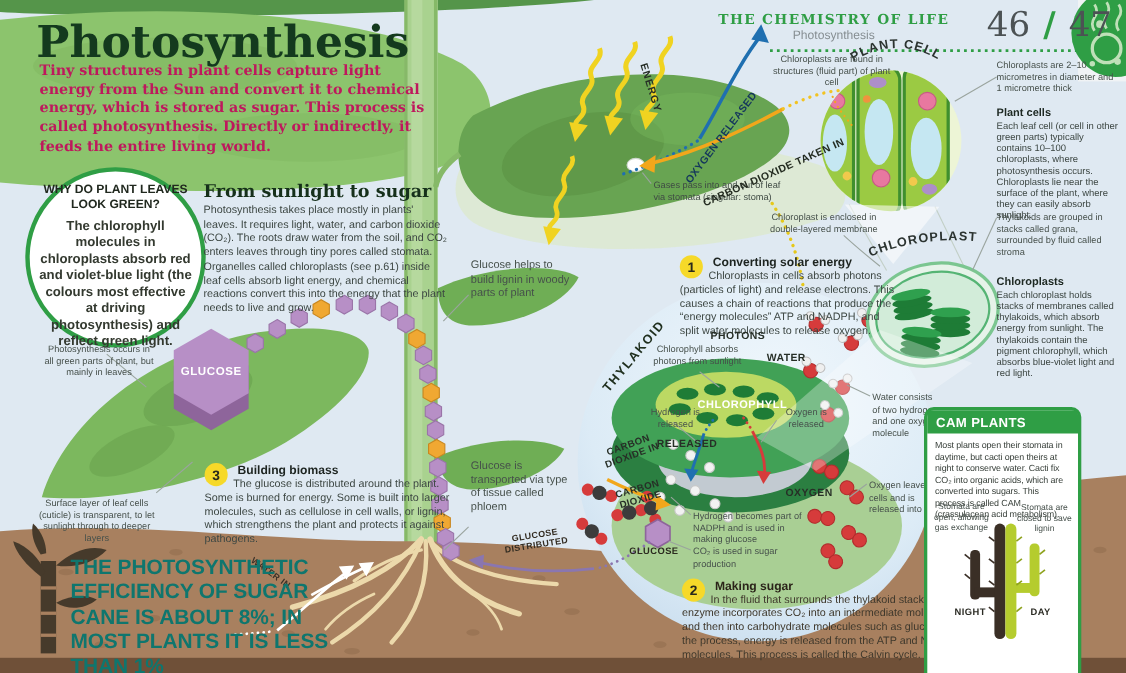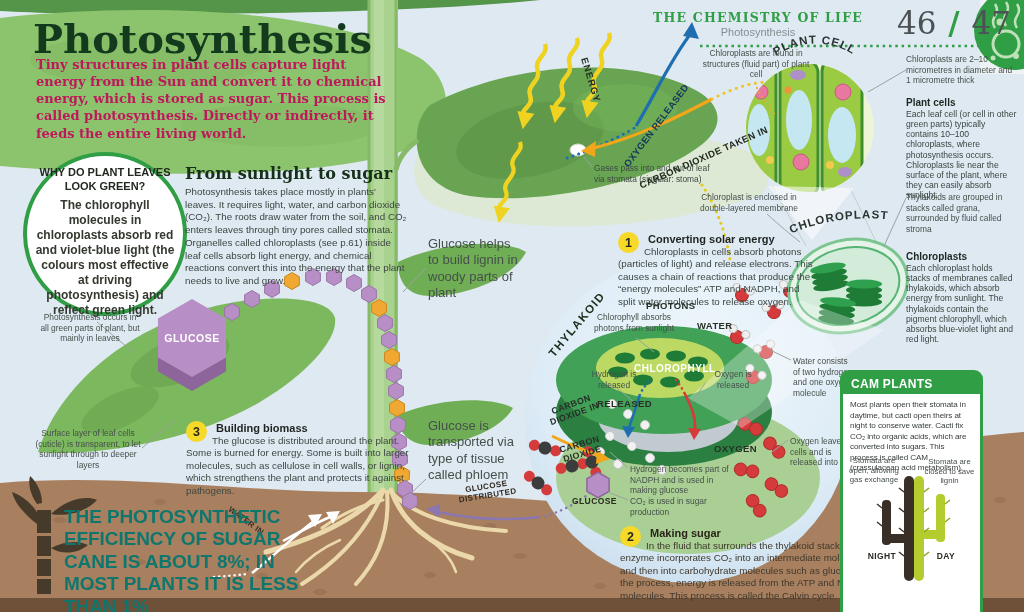--- a/index.html
+++ b/index.html
@@ -4,21 +4,21 @@
 <style>
   html,body{margin:0;padding:0}
   .frame{position:relative;width:1024px;height:612px;overflow:hidden;background:#dfe9f2;
          font-family:"Liberation Sans",sans-serif}
   svg.scene{position:absolute;left:0;top:0;z-index:0}
   .lbl{position:absolute;z-index:2;color:#46504b;line-height:1.25}
   .serif{font-family:"DejaVu Serif","Liberation Serif",serif}
   .b{font-weight:bold}
   .cap{font-weight:bold;color:#272f27;letter-spacing:.4px}
   .ra{text-align:center}.ce{text-align:center}
-  .t8{font-size:8.4px}.t9{font-size:13px}
+  .t8{font-size:8.4px}.t9{font-size:10px}
   .step-num{position:absolute;width:21px;height:21px;border-radius:50%;background:#f6d929;
             color:#2a2a1c;font-weight:bold;font-size:12.5px;display:flex;align-items:center;
             justify-content:center;z-index:2}
   .step-title{position:absolute;font-weight:bold;font-size:11px;color:#1d2420;z-index:2}
   .step-body{position:absolute;font-size:9.8px;color:#3d4743;line-height:1.27;text-indent:26px;z-index:2}
   .cam-box{position:absolute;left:840px;top:370px;width:143px;height:284px;background:#fff;
            border:3px solid #2f9e45;border-radius:9px;z-index:3;box-sizing:border-box}
   .cam-head{background:#2f9e45;color:#fff;font-weight:bold;font-size:12px;padding:4px 0 3px 8px;
             border-radius:4px 4px 0 0;letter-spacing:.3px}
   .cam-body{padding:6px 7px;font-size:8.1px;line-height:1.3;color:#363e38;letter-spacing:-.1px}
@@ -379,21 +379,21 @@
 
 <div class="step-num" style="left:620px;top:526px">2</div>
 <div class="step-title" style="left:650px;top:527px;color:#2b2419">Making sugar</div>
 <div class="step-body" style="left:620px;top:540px;width:252px;color:#3f382c">In the fluid that surrounds the thylakoid stacks an enzyme incorporates CO₂ into an intermediate molecule and then into carbohydrate molecules such as glucose. In the process, energy is released from the ATP and NADPH molecules. This process is called the Calvin cycle.</div>
 
 <div class="step-num" style="left:186px;top:421px">3</div>
 <div class="step-title" style="left:216px;top:422px">Building biomass</div>
 <div class="step-body" style="left:186px;top:435px;width:236px">The glucose is distributed around the plant. Some is burned for energy. Some is built into larger molecules, such as cellulose in cell walls, or lignin, which strengthens the plant and protects it against pathogens.</div>
 
 <div class="lbl t8 ra" style="left:40px;top:312px;width:100px">Photosynthesis occurs in all green parts of plant, but mainly in leaves</div>
-<div class="lbl t8 ra" style="left:35px;top:428px;width:106px">Surface layer of leaf cells (cuticle) is transparent, to let sunlight through to deeper layers</div>
+<div class="lbl t8 ra" style="left:35px;top:452px;width:106px">Surface layer of leaf cells (cuticle) is transparent, to let sunlight through to deeper layers</div>
 <div class="lbl cap ce" style="left:150px;top:332px;width:84px;font-size:10.5px;color:#fff;letter-spacing:.5px">GLUCOSE</div>
 <div class="lbl t9" style="left:428px;top:236px;width:90px">Glucose helps to build lignin in woody parts of plant</div>
 <div class="lbl t9" style="left:428px;top:418px;width:95px">Glucose is transported via type of tissue called phloem</div>
 <div class="lbl t8" style="left:594px;top:163px;width:120px;color:#3f4a44">Gases pass into and out of leaf via stomata (singular: stoma)</div>
 
 <div class="lbl cap" style="left:584px;top:52px;font-size:9.5px;letter-spacing:1px;transform:rotate(73deg);transform-origin:left center">ENERGY</div>
 <div class="lbl cap" style="left:626px;top:160px;font-size:9.5px;color:#14365c;white-space:nowrap;transform:rotate(-53deg);transform-origin:left center">OXYGEN RELEASED</div>
 <div class="lbl cap" style="left:640px;top:180px;font-size:9.5px;color:#232b20;white-space:nowrap;transform:rotate(-24deg);transform-origin:left center">CARBON DIOXIDE TAKEN IN</div>
 <div class="lbl cap" style="left:229px;top:504px;font-size:8px;color:#3b3128;white-space:nowrap;transform:rotate(36deg);transform-origin:left center">WATER IN</div>
 <div class="lbl cap ce" style="left:448px;top:482px;width:78px;font-size:8px;color:#332c22;line-height:1.15;transform:rotate(-9deg)">

